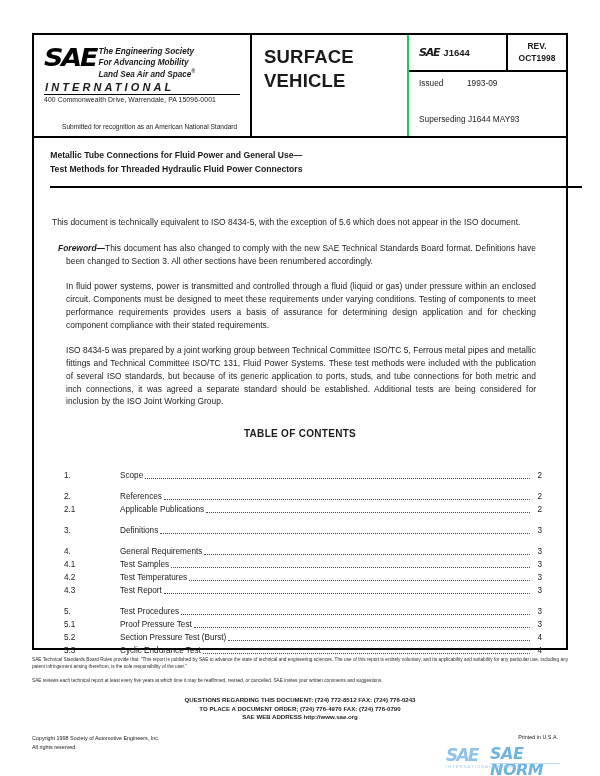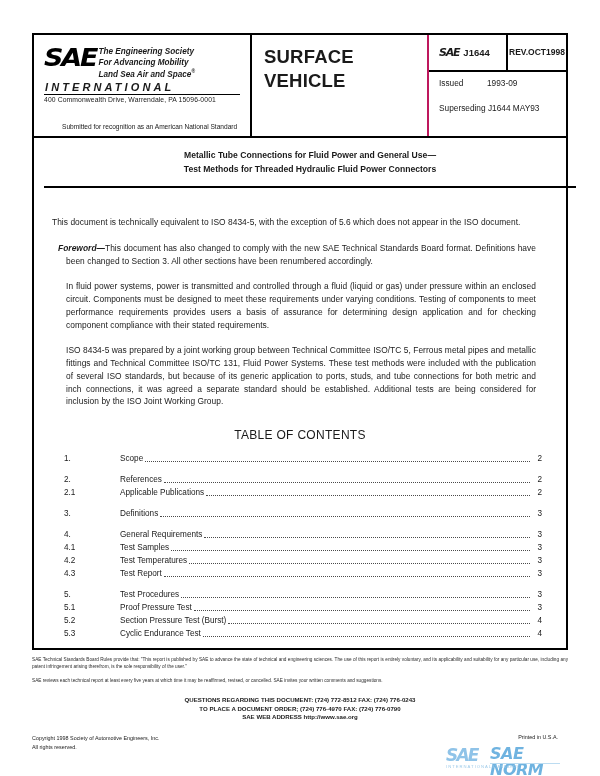--- a/index.html
+++ b/index.html
@@ -10,21 +10,21 @@
 
   
   .frame{position:absolute;left:32px;top:33px;width:536px;height:617px;
          border:2px solid #000;box-sizing:border-box;}
 
   
   .hdr{position:absolute;left:0;top:0;width:100%;height:103px;
        border-bottom:2px solid #000;box-sizing:border-box;display:flex;}
   .hdr-left{width:218px;border-right:2px solid #000;box-sizing:border-box;
             position:relative;padding:6px 8px 0 10px;}
-  .hdr-mid{width:177px;border-right:2px solid #be185d;box-sizing:border-box;
+  .hdr-mid{width:157px;border-right:2px solid #22c55e;box-sizing:border-box;
            padding:10px 0 0 12px;}
   .hdr-right{flex:1;box-sizing:border-box;display:flex;flex-direction:column;}
 
   
   .sae-logo{display:flex;align-items:flex-start;gap:6px;margin-top:4px;}
   .sae-mark{font-family:"DejaVu Sans",sans-serif;font-weight:bold;font-size:25px;
             font-style:italic;letter-spacing:-2px;line-height:1;color:#000;
             transform:scaleX(1.08);transform-origin:left center;}
   .sae-tag{font-size:8.2px;font-weight:bold;font-style:italic;line-height:1.35;
            padding-top:1px;white-space:nowrap;}
@@ -38,43 +38,43 @@
   
   .svs{font-size:18.5px;font-weight:bold;line-height:1.30;letter-spacing:.2px;}
 
   
   .hr-top{height:37px;display:flex;border-bottom:2px solid #000;box-sizing:border-box;}
   .hr-doc{flex:1;display:flex;align-items:center;padding-left:10px;
           border-right:2px solid #000;box-sizing:border-box;gap:4px;}
   .hr-doc .mini{font-family:"DejaVu Sans",sans-serif;font-weight:bold;font-size:11px;
                 font-style:italic;letter-spacing:-1.2px;}
   .hr-doc .num{font-size:9.5px;font-weight:bold;}
-  .hr-rev{width:58px;display:flex;flex-direction:row;align-items:center;
+  .hr-rev{width:58px;display:flex;flex-direction:column;align-items:center;
           justify-content:center;font-size:8.5px;font-weight:bold;line-height:1.35;}
   .hr-bot{flex:1;padding:5px 8px 0 10px;}
   .datarow{display:flex;font-size:8.3px;line-height:1.55;}
   .datarow .k{width:48px;}
-  .supersede{font-size:8.3px;margin-top:13px;}
-
-  
-  .titlebox{position:absolute;left:10px;top:103px;width:100%;height:50px;
+  .supersede{font-size:8.3px;margin-top:24px;}
+
+  
+  .titlebox{position:absolute;left:16px;top:103px;width:100%;height:50px;
             border-bottom:2px solid #000;box-sizing:border-box;
-            display:flex;align-items:center;justify-content:center;}
+            display:flex;align-items:center;}
   .titlebox .t{text-align:center;font-size:8.6px;font-weight:bold;line-height:1.65;}
 
   
   .body{position:absolute;left:0;top:153px;right:0;bottom:0;padding:28px 18px 0 18px;
         box-sizing:border-box;}
   p.para{font-size:8.4px;line-height:1.52;text-align:justify;margin:0 12px 13px 0;
          letter-spacing:.05px;}
   p.indent{margin-left:14px;text-indent:-8px;}
   p.blk{margin-left:14px;}
   .fw{font-weight:bold;font-style:italic;}
 
-  .toc-title{text-align:center;font-size:12px;font-weight:normal;margin:20px 0 10px 0;
+  .toc-title{text-align:center;font-size:10px;font-weight:bold;margin:20px 0 30px 0;
              letter-spacing:.3px;}
   .toc{margin:0 6px 0 12px;}
   .toc-row{display:flex;align-items:flex-end;font-size:8.2px;line-height:1.0;
            padding:1.5px 0;}
   .toc-row .no{width:56px;flex:none;}
   .toc-row .nm{flex:none;white-space:nowrap;}
   .toc-row .dots{flex:1;border-bottom:1px dotted #4a4a4a;margin:0 2px 2px 2px;
                  height:7px;}
   .toc-row .pg{width:10px;text-align:right;flex:none;}
   .toc-gap{height:8px;}

